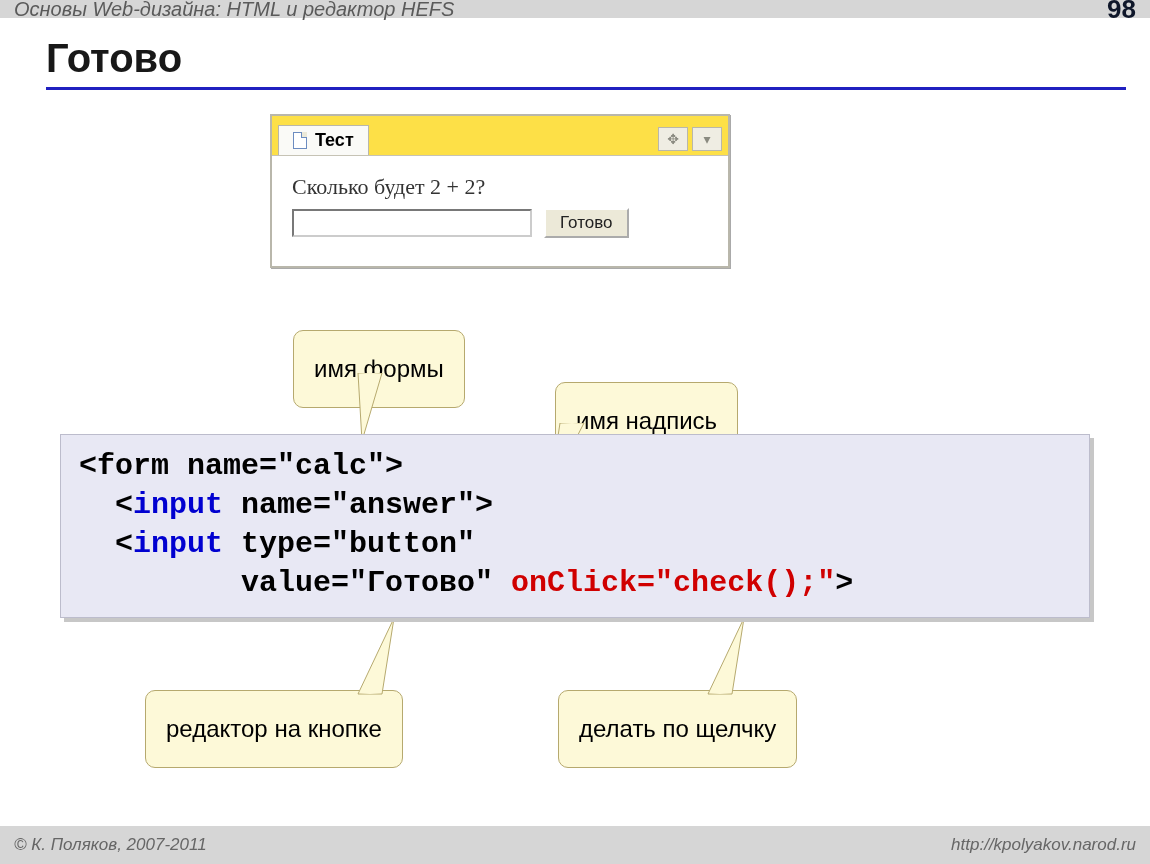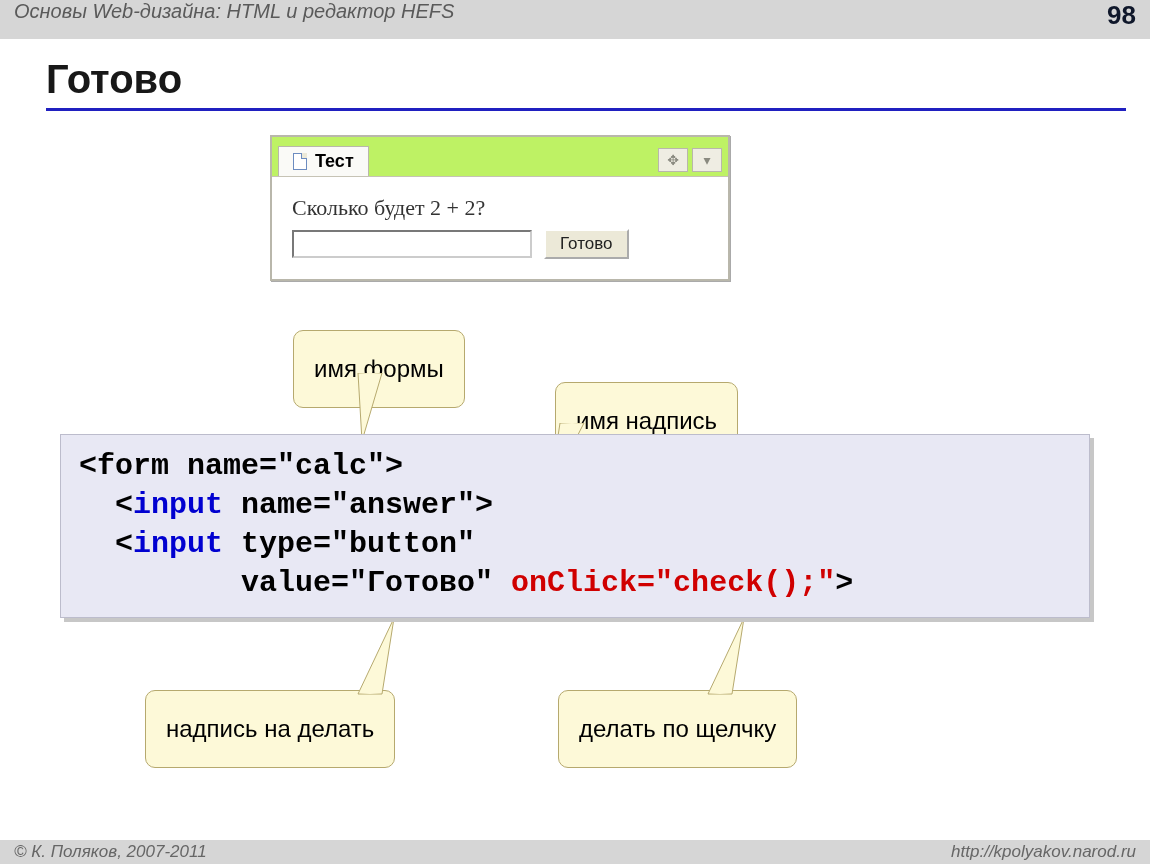--- a/index.html
+++ b/index.html
@@ -6,23 +6,23 @@
   body {
     margin: 0;
     width: 1150px;
     height: 864px;
     font-family: Arial, sans-serif;
     background: #fff;
     position: relative;
   }
   .header-bar {
     background: #d6d6d6;
-    height: 39px;
-    display: flex;
-    align-items: flex-start;
+    height: 18px;
+    display: flex;
+    align-items: center;
     justify-content: space-between;
     padding: 0 14px;
   }
   .header-title {
     font-style: italic;
     font-size: 20px;
     color: #5a5a5a;
   }
   .page-number {
     font-weight: bold;
@@ -43,21 +43,21 @@
   .win {
     width: 460px;
     margin-left: 270px;
     border: 2px solid #b9b7ab;
     background: #ece9d8;
     box-shadow: 1px 1px 0 #aaa;
   }
   .win-tabs {
     display: flex;
     align-items: flex-end;
-    background: #bef264;
+    background: #fde047;
     padding: 4px 4px 0 6px;
     height: 40px;
     border-bottom: 1px solid #c6c3b5;
   }
   .win-tab {
     display: flex;
     align-items: center;
     background: #fafaf7;
     border: 1px solid #b9b7ab;
     border-bottom: none;
@@ -90,21 +90,21 @@
     background: #efede3;
     margin: 0 2px 4px 2px;
     display: flex;
     align-items: center;
     justify-content: center;
     color: #8a8a80;
     font-size: 14px;
   }
   .win-body {
     background: #fff;
-    padding: 18px 20px 20px 20px;
+    padding: 18px 20px 28px 20px;
   }
   .q-text {
     font-family: "Times New Roman", serif;
     font-size: 22px;
     color: #333;
     margin-bottom: 8px;
   }
   .q-row { display: flex; gap: 12px; align-items: center; }
   .q-input {
     width: 240px;
@@ -146,21 +146,21 @@
     line-height: 1.3;
   }
   .code-wrap .blue { color: #0000d0; }
   .code-wrap .red { color: #d00000; }
   .code-wrap .black { color: #000; }
   .footer-bar {
     position: absolute;
     bottom: 0;
     left: 0; right: 0;
     background: #d6d6d6;
-    height: 24px;
+    height: 38px;
     display: flex;
     align-items: center;
     justify-content: space-between;
     padding: 0 14px;
     font-style: italic;
     font-size: 17px;
     color: #666;
   }
   
   .tail {
@@ -203,21 +203,21 @@
   <polygon points="18,0 42,0 22,68" fill="#fdf9d8" stroke="#b6a96e" stroke-width="1"></polygon>
   <polygon points="19,0 41,0 30,1" fill="#fdf9d8"></polygon>
 </svg>
 
 <div class="callout" style="left:555px; top:382px;">имя надпись</div>
 <svg class="tail" style="left:546px; top:423px;" width="50" height="70">
   <polygon points="14,0 38,0 4,66" fill="#fdf9d8" stroke="#b6a96e" stroke-width="1"></polygon>
   <polygon points="15,0 37,0 26,1" fill="#fdf9d8"></polygon>
 </svg>
 
-<div class="callout" style="left:145px; top:690px;">надпись на делать</div>
+<div class="callout" style="left:145px; top:690px;">редактор на кнопке</div>
 <svg class="tail" style="left:350px; top:618px;" width="60" height="78">
   <polygon points="44,0 8,76 32,76" fill="#fdf9d8" stroke="#b6a96e" stroke-width="1"></polygon>
   <polygon points="9,75 31,75 20,76" fill="#fdf9d8"></polygon>
 </svg>
 
 <div class="callout" style="left:558px; top:690px;border-radius:10px;">делать по щелчку</div>
 <svg class="tail" style="left:700px; top:618px;" width="60" height="78">
   <polygon points="44,0 8,76 32,76" fill="#fdf9d8" stroke="#b6a96e" stroke-width="1"></polygon>
   <polygon points="9,75 31,75 20,76" fill="#fdf9d8"></polygon>
 </svg>

